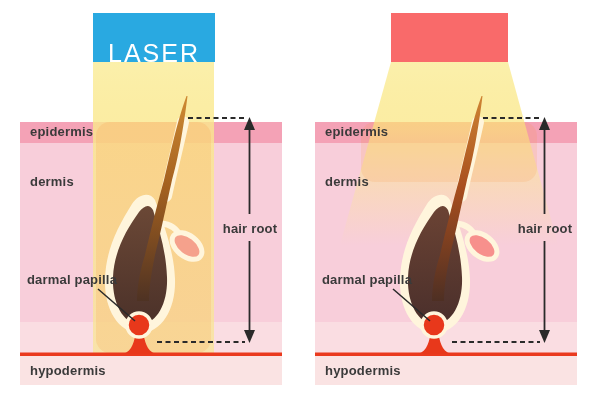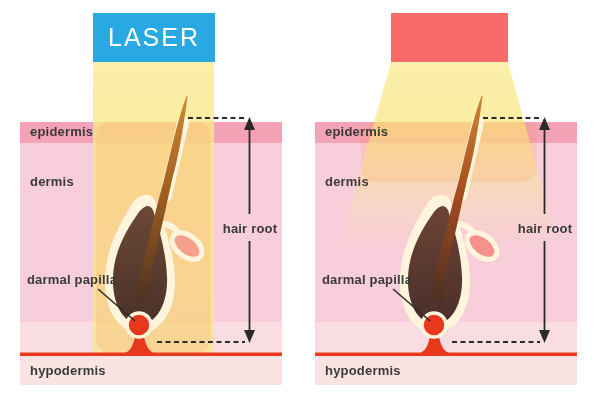--- a/index.html
+++ b/index.html
@@ -122,21 +122,21 @@
         <line x1="249.5" y1="129" x2="249.5" y2="214" stroke-width="1.8"></line>
         <line x1="249.5" y1="241" x2="249.5" y2="332" stroke-width="1.8"></line>
         <path d="M249.5,117 L244,130 L255,130 Z" fill="#2a2a2a" stroke="none"></path>
         <path d="M249.5,343 L244,330 L255,330 Z" fill="#2a2a2a" stroke="none"></path>
       </g>
       <line x1="98" y1="289" x2="135" y2="321" stroke="#2a2a2a" stroke-width="1.5"></line>
     </g>
   </g>
 </svg>
 
-<div class="boxlbl" style="left:93px;top:13px;width:122px;height:49px;">LASER</div>
+<div class="boxlbl" style="left:93px;top:29px;width:122px;height:49px;">LASER</div>
 
 <div class="lbl" style="left:30px;top:125px;">epidermis</div>
 <div class="lbl" style="left:30px;top:175px;">dermis</div>
 <div class="lbl" style="left:30px;top:364px;">hypodermis</div>
 <div class="lbl ctr" style="left:72px;top:279px;">darmal papilla</div>
 <div class="lbl ctr" style="left:250px;top:228px;">hair root</div>
 
 <div class="lbl" style="left:325px;top:125px;">epidermis</div>
 <div class="lbl" style="left:325px;top:175px;">dermis</div>
 <div class="lbl" style="left:325px;top:364px;">hypodermis</div>

